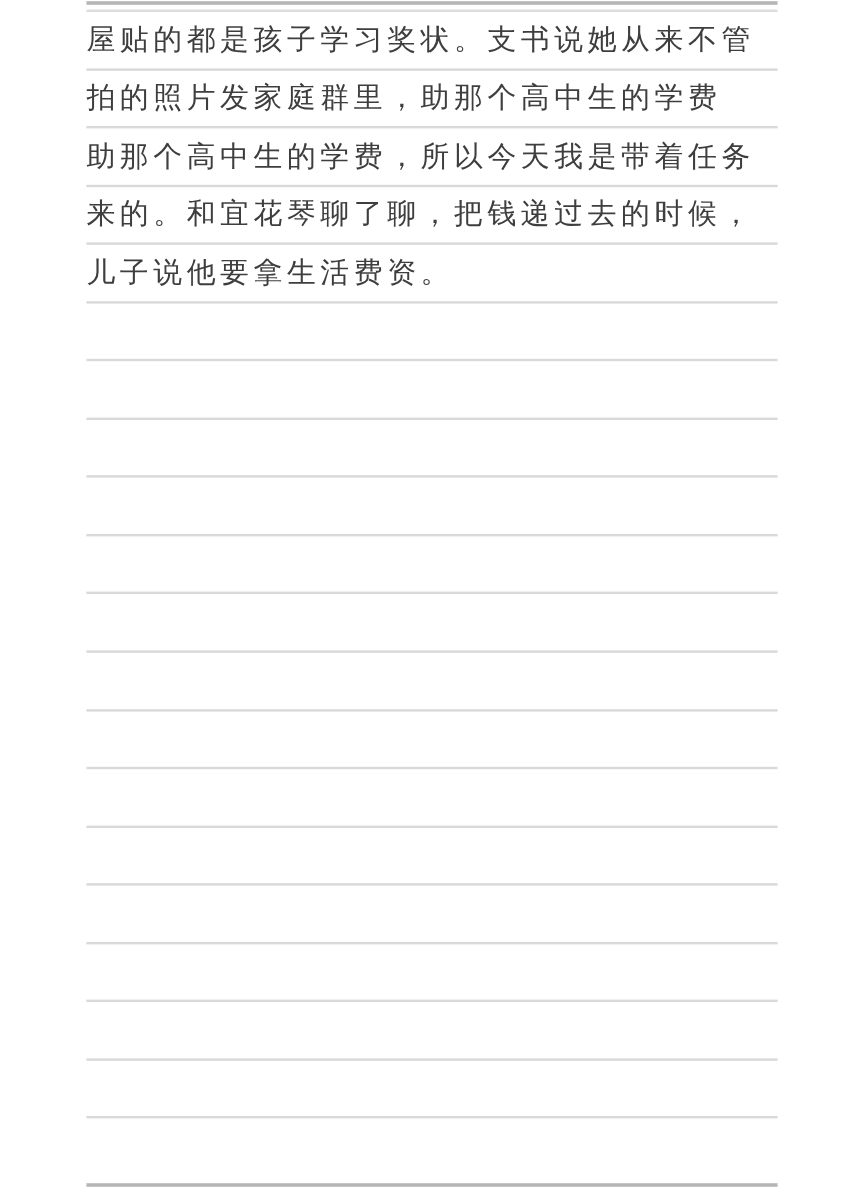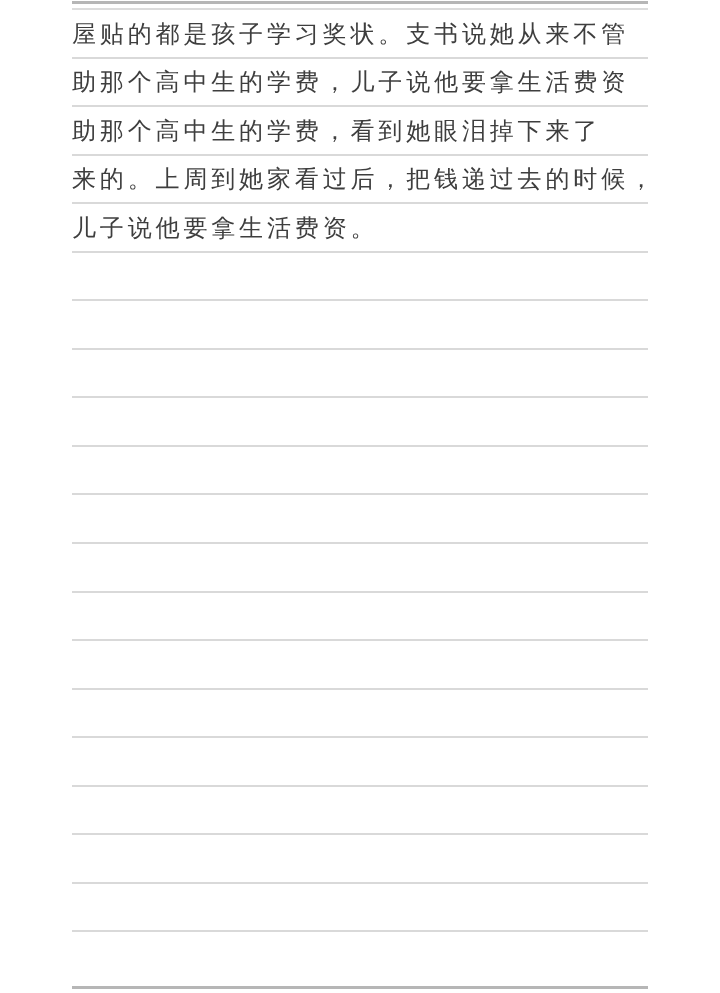--- a/index.html
+++ b/index.html
@@ -72,27 +72,27 @@
 <body>
 
 <div class="sheet">
   <div class="edge-top"></div>
   <div class="first-rule"></div>
   <div class="rows">
       <div class="row">
         <span class="textline">屋贴的都是孩子学习奖状。支书说她从来不管</span>
       </div>
       <div class="row">
-        <span class="textline">助那个高中生的学费，儿子说他要拿生活费资</span>
+        <span class="textline">拍的照片发家庭群里，助那个高中生的学费</span>
       </div>
       <div class="row">
-        <span class="textline">助那个高中生的学费，看到她眼泪掉下来了</span>
+        <span class="textline">助那个高中生的学费，所以今天我是带着任务</span>
       </div>
       <div class="row">
-        <span class="textline">来的。上周到她家看过后，把钱递过去的时候，</span>
+        <span class="textline">来的。和宜花琴聊了聊，把钱递过去的时候，</span>
       </div>
       <div class="row">
         <span class="textline">儿子说他要拿生活费资。</span>
       </div>
       <div class="row"></div>
       <div class="row"></div>
       <div class="row"></div>
       <div class="row"></div>
       <div class="row"></div>
       <div class="row"></div>

